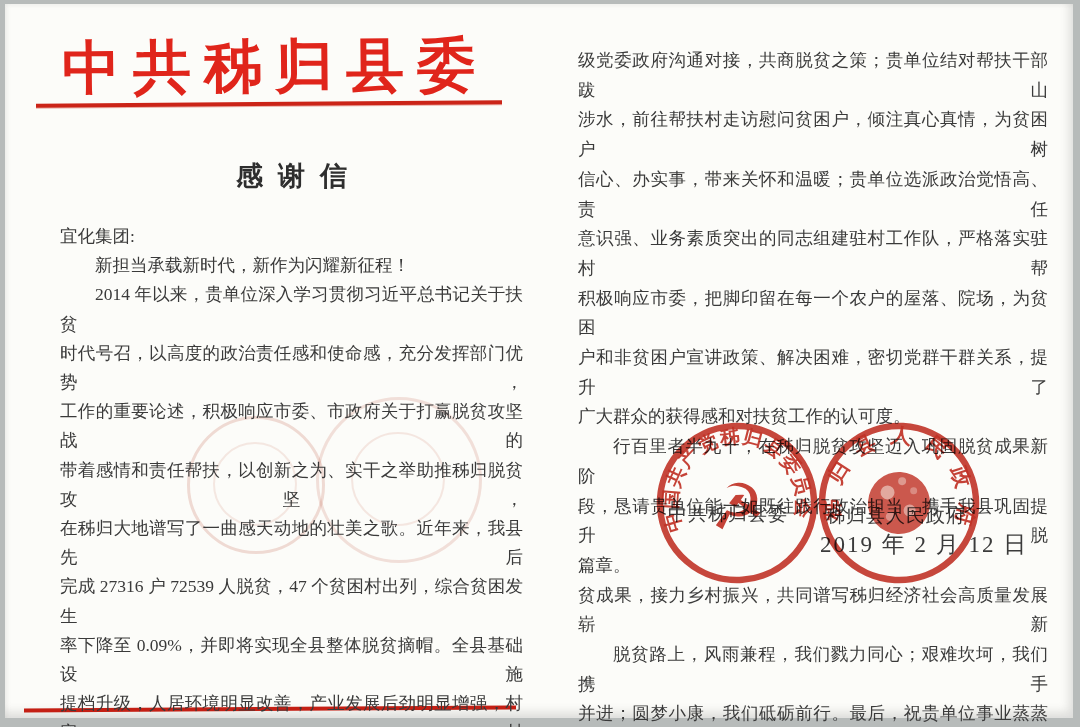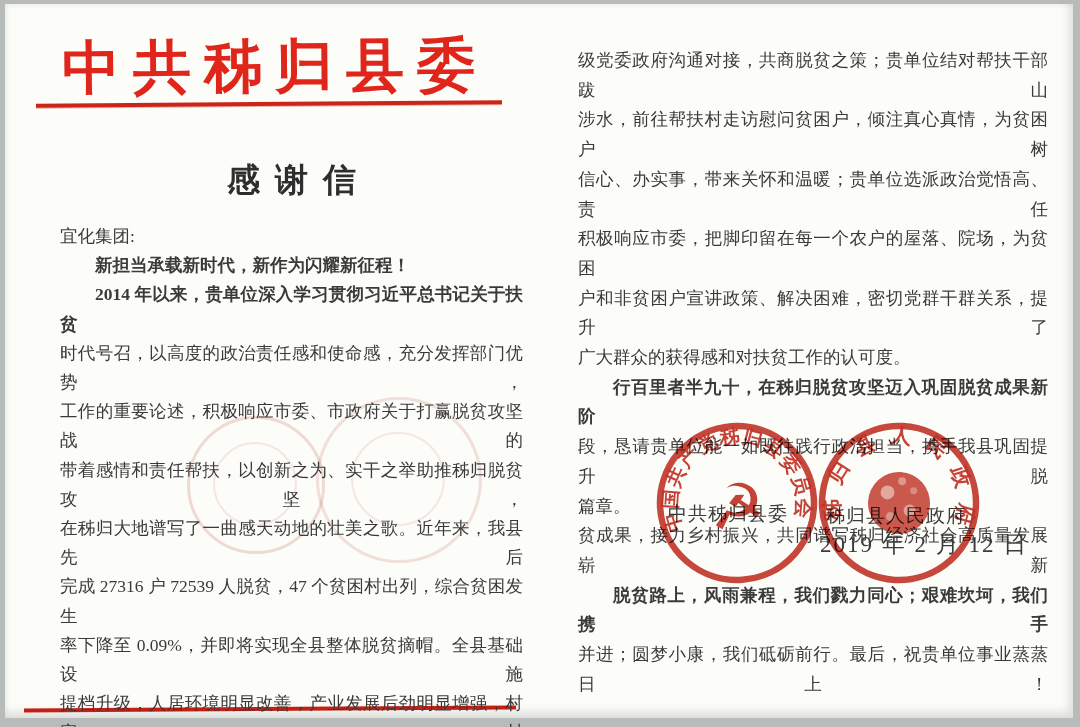--- a/index.html
+++ b/index.html
@@ -27,30 +27,30 @@
     position:absolute;left:36px;top:102px;width:466px;height:4px;
     background:#cb2418;transform:rotate(-0.45deg);
     box-shadow:0 1px 0 rgba(203,36,24,.35);
   }
   .rule-bottom{
     position:absolute;left:24px;top:707px;width:492px;height:3.5px;
     background:#c41f14;transform:rotate(-0.35deg);
   }
   .letter-title{
     position:absolute;left:60px;top:158px;width:463px;
-    text-align:center;font-size:33px;font-weight:bold;color:#2e2e2e;
+    text-align:center;font-size:27px;font-weight:bold;color:#2e2e2e;
     letter-spacing:15px;text-indent:15px;
   }
   .col{position:absolute;color:#3a3a3a;font-size:17.5px;z-index:2;}
   .col1{left:60px;top:222px;width:463px;line-height:29.2px;}
   .col2{left:578px;top:46px;width:470px;line-height:29.7px;}
   .ln{display:block;width:100%;}
   .j{text-align:justify;text-align-last:justify;text-justify:inter-ideograph;}
   .end{text-align:center;text-align-last:left;}
-  .ind{text-indent:2em;font-weight:bold;}
+  .ind{text-indent:2em;}
   
   .ghost{position:absolute;border-radius:50%;z-index:1;}
   .g1{left:187px;top:416px;width:132px;height:132px;border:3px solid rgba(190,85,60,.20);}
   .g2{left:316px;top:397px;width:160px;height:160px;border:3px solid rgba(190,85,60,.17);}
   .g3{left:351px;top:432px;width:90px;height:90px;border:2px solid rgba(190,85,60,.13);}
   .g4{left:213px;top:442px;width:80px;height:80px;border:2px solid rgba(190,85,60,.12);}
   
   .sig{position:absolute;color:#3b3b3b;font-size:19px;letter-spacing:1px;z-index:2;white-space:nowrap;}
   .sig1{left:668px;top:501px;}
   .sig2{left:826px;top:503px;}
@@ -88,20 +88,21 @@
     <div class="ln j">提档升级，人居环境明显改善，产业发展后劲明显增强，村容村</div>
 
   </div>
 
   <div class="rule-bottom"></div>
 
   <div class="col col2">
     <div class="ln j">级党委政府沟通对接，共商脱贫之策；贵单位结对帮扶干部跋山</div>
     <div class="ln j">涉水，前往帮扶村走访慰问贫困户，倾注真心真情，为贫困户树</div>
     <div class="ln j">信心、办实事，带来关怀和温暖；贵单位选派政治觉悟高、责任</div>
+    <div class="ln j">意识强、业务素质突出的同志组建驻村工作队，严格落实驻村帮</div>
     <div class="ln j">积极响应市委，把脚印留在每一个农户的屋落、院场，为贫困</div>
     <div class="ln j">户和非贫困户宣讲政策、解决困难，密切党群干群关系，提升了</div>
     <div class="ln end">广大群众的获得感和对扶贫工作的认可度。</div>
     <div class="ln ind j">行百里者半九十，在秭归脱贫攻坚迈入巩固脱贫成果新阶</div>
     <div class="ln j">段，恳请贵单位能一如既往践行政治担当，携手我县巩固提升脱</div>
     <div class="ln end">篇章。</div>
     <div class="ln j">贫成果，接力乡村振兴，共同谱写秭归经济社会高质量发展崭新</div>
     <div class="ln ind j">脱贫路上，风雨兼程，我们戮力同心；艰难坎坷，我们携手</div>
     <div class="ln j">并进；圆梦小康，我们砥砺前行。最后，祝贵单位事业蒸蒸日上！</div>
   </div>

